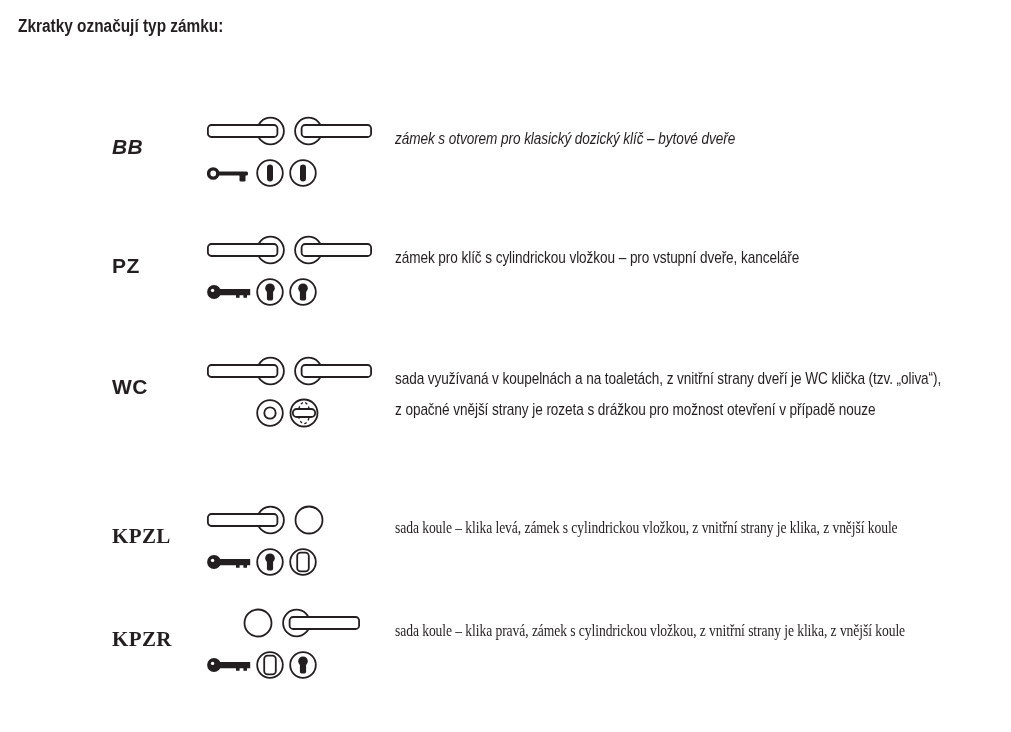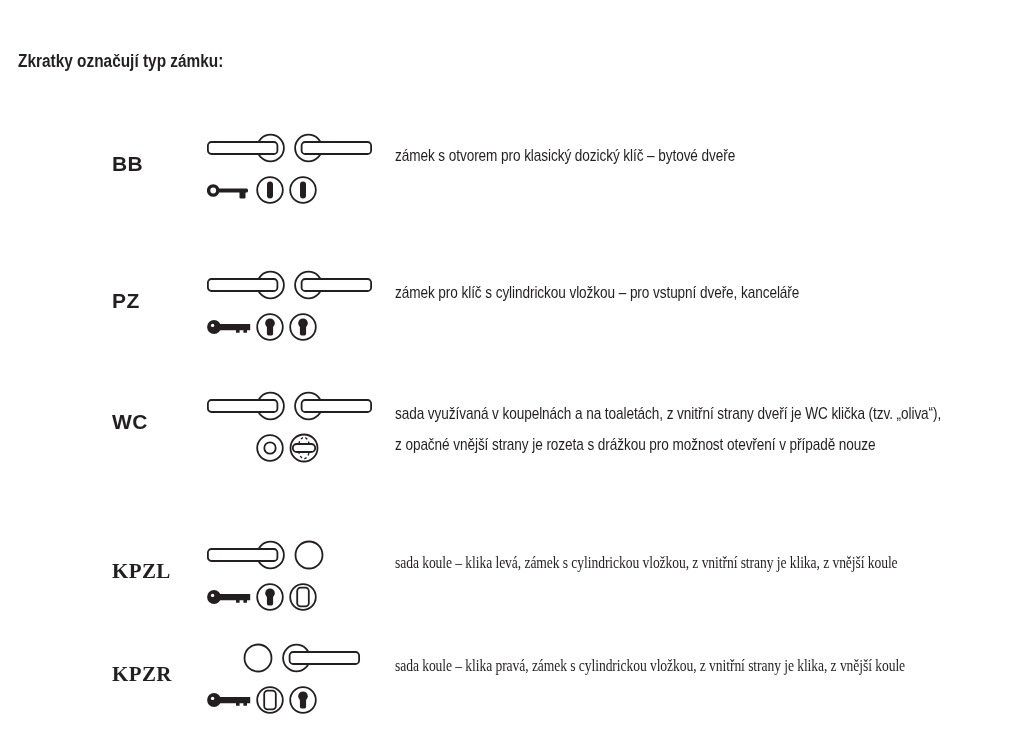--- a/index.html
+++ b/index.html
@@ -1,21 +1,21 @@
 <!DOCTYPE html>
 <html><head>
 <meta charset="utf-8">
 <style>
   html,body { margin:0; padding:0; background:#ffffff; }
   body {
     width:1011px; height:732px; overflow:hidden;
     font-family:"Liberation Sans", sans-serif;
     color:#231f20;
   }
-  .page { position:relative; width:1011px; height:568px; background:#fff;margin-top:35px; }
+  .page { position:relative; width:1011px; height:568px; background:#fff; }
   .title {
     position:absolute; left:18px; top:16px; margin:0;
     font-size:17.5px; font-weight:bold; letter-spacing:0;
     transform:scaleX(0.88); transform-origin:0 0;
     white-space:nowrap;
   }
   .row { position:absolute; left:0; width:1011px; height:80px; }
   .code {
     position:absolute; left:112px; top:19px;
     font-size:21px; font-weight:bold; letter-spacing:0.4px;
@@ -33,21 +33,21 @@
     white-space:nowrap;
   }
   svg { display:block; }
 </style>
 </head>
 <body>
 
 <div class="page">
   <h1 class="title">Zkratky označují typ zámku:</h1>
   <div id="rows">
-  <div class="row" style="top: 98px;">
+  <div class="row" style="top: 116px; font-style: italic;">
     <div class="code">BB</div>
     <div class="icons">
       <div class="icon-row handles">
             <svg width="78" height="30" viewBox="0 0 78 30">
               <circle cx="63.5" cy="15" r="13.4" fill="#fff" stroke="#231f20" stroke-width="1.8"></circle>
               <rect x="0.9" y="9" width="69.5" height="12" rx="3.5" fill="#fff" stroke="#231f20" stroke-width="1.8"></rect>
             </svg>
             <svg width="78" height="30" viewBox="0 0 78 30">
               <circle cx="14.5" cy="15" r="13.4" fill="#fff" stroke="#231f20" stroke-width="1.8"></circle>
               <rect x="7.6" y="9" width="69.5" height="12" rx="3.5" fill="#fff" stroke="#231f20" stroke-width="1.8"></rect>

